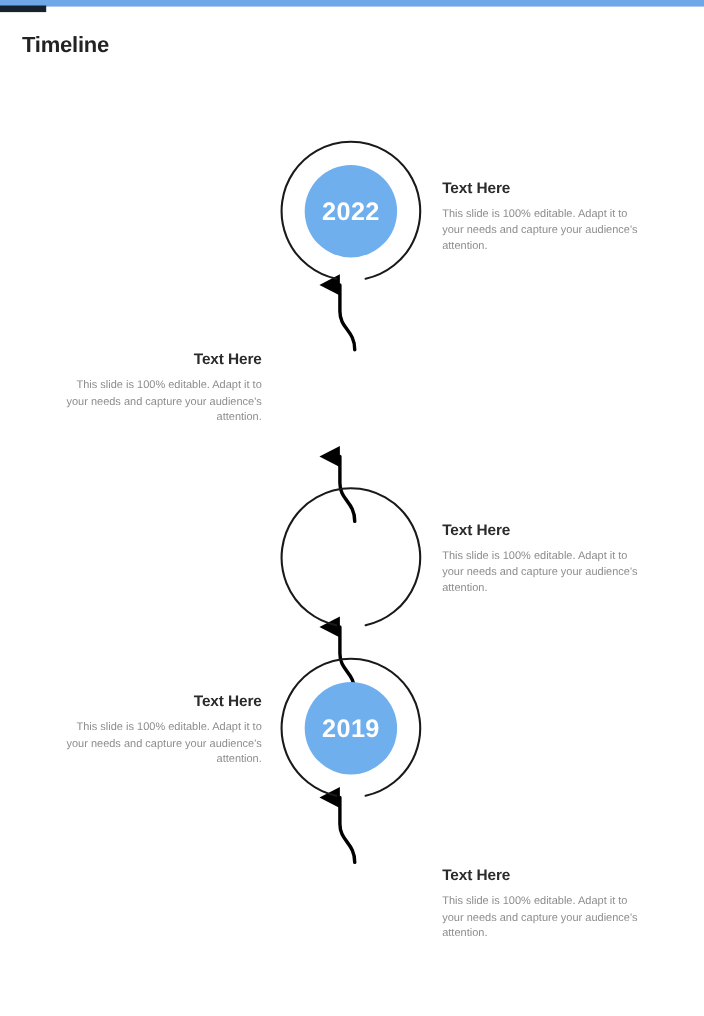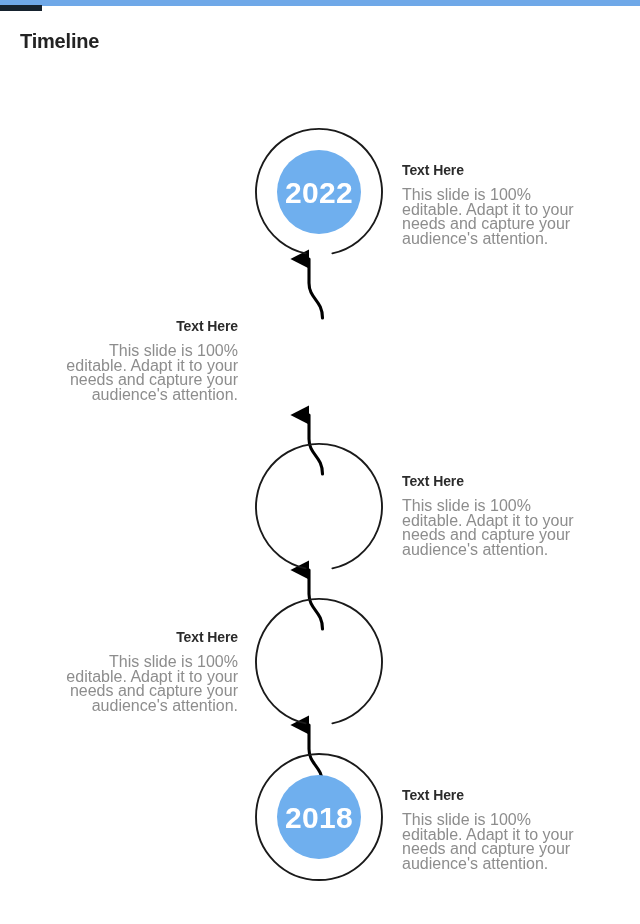--- a/index.html
+++ b/index.html
@@ -75,21 +75,21 @@
     margin-left: -42px;
     margin-top: -42px;
     border-radius: 50%;
     background: #6fafee;
     display: flex;
     align-items: center;
     justify-content: center;
   }
   .year {
     color: #ffffff;
-    font-size: 30px;
+    font-size: 23px;
     font-weight: bold;
     letter-spacing: 0.3px;
     line-height: 23px;
   }
 
   
   .textblock {
     position: absolute;
     width: 186px;
   }
@@ -98,21 +98,21 @@
 
   .tb-heading {
     font-size: 14px;
     font-weight: bold;
     color: #2b2b2b;
     line-height: 21px;
     margin-bottom: 7px;
     letter-spacing: -0.1px;
   }
   .tb-body {
-    font-size: 16px;
+    font-size: 10px;
     color: #8d8d8d;
     line-height: 14.5px;
   }
 </style>
 </head>
 <body>
 
 <div class="topbar-blue"></div>
 <div class="topbar-dark"></div>
 
@@ -151,30 +151,25 @@
   <div class="node" style="top:507px;">
     <svg class="ring" viewBox="0 0 130 130" width="130" height="130" aria-hidden="true">
       <path d="M 51.6 126.4 A 63 63 0 1 1 78.4 126.4" fill="none" stroke="#1a1a1a" stroke-width="1.9" stroke-linecap="round"></path>
     </svg>
   </div>
 
   <div class="node" style="top:662px;">
     <svg class="ring" viewBox="0 0 130 130" width="130" height="130" aria-hidden="true">
       <path d="M 51.6 126.4 A 63 63 0 1 1 78.4 126.4" fill="none" stroke="#1a1a1a" stroke-width="1.9" stroke-linecap="round"></path>
     </svg>
+    <div class="disc">
+      <span class="year">2019</span>
+    </div>
   </div>
 
-  <div class="node" style="top:817px;">
-    <svg class="ring" viewBox="0 0 130 130" width="130" height="130" aria-hidden="true">
-      <circle cx="65" cy="65" r="63" fill="none" stroke="#1a1a1a" stroke-width="1.9"></circle>
-    </svg>
-    <div class="disc">
-      <span class="year">2018</span>
-    </div>
-  </div>
 
   <div class="textblock right" style="top:160px;">
     <div class="tb-heading">Text Here</div>
     <div class="tb-body">This slide is 100% editable. Adapt it to your needs and capture your audience's attention.</div>
   </div>
 
   <div class="textblock left" style="top:316px;">
     <div class="tb-heading">Text Here</div>
     <div class="tb-body">This slide is 100% editable. Adapt it to your needs and capture your audience's attention.</div>
   </div>

